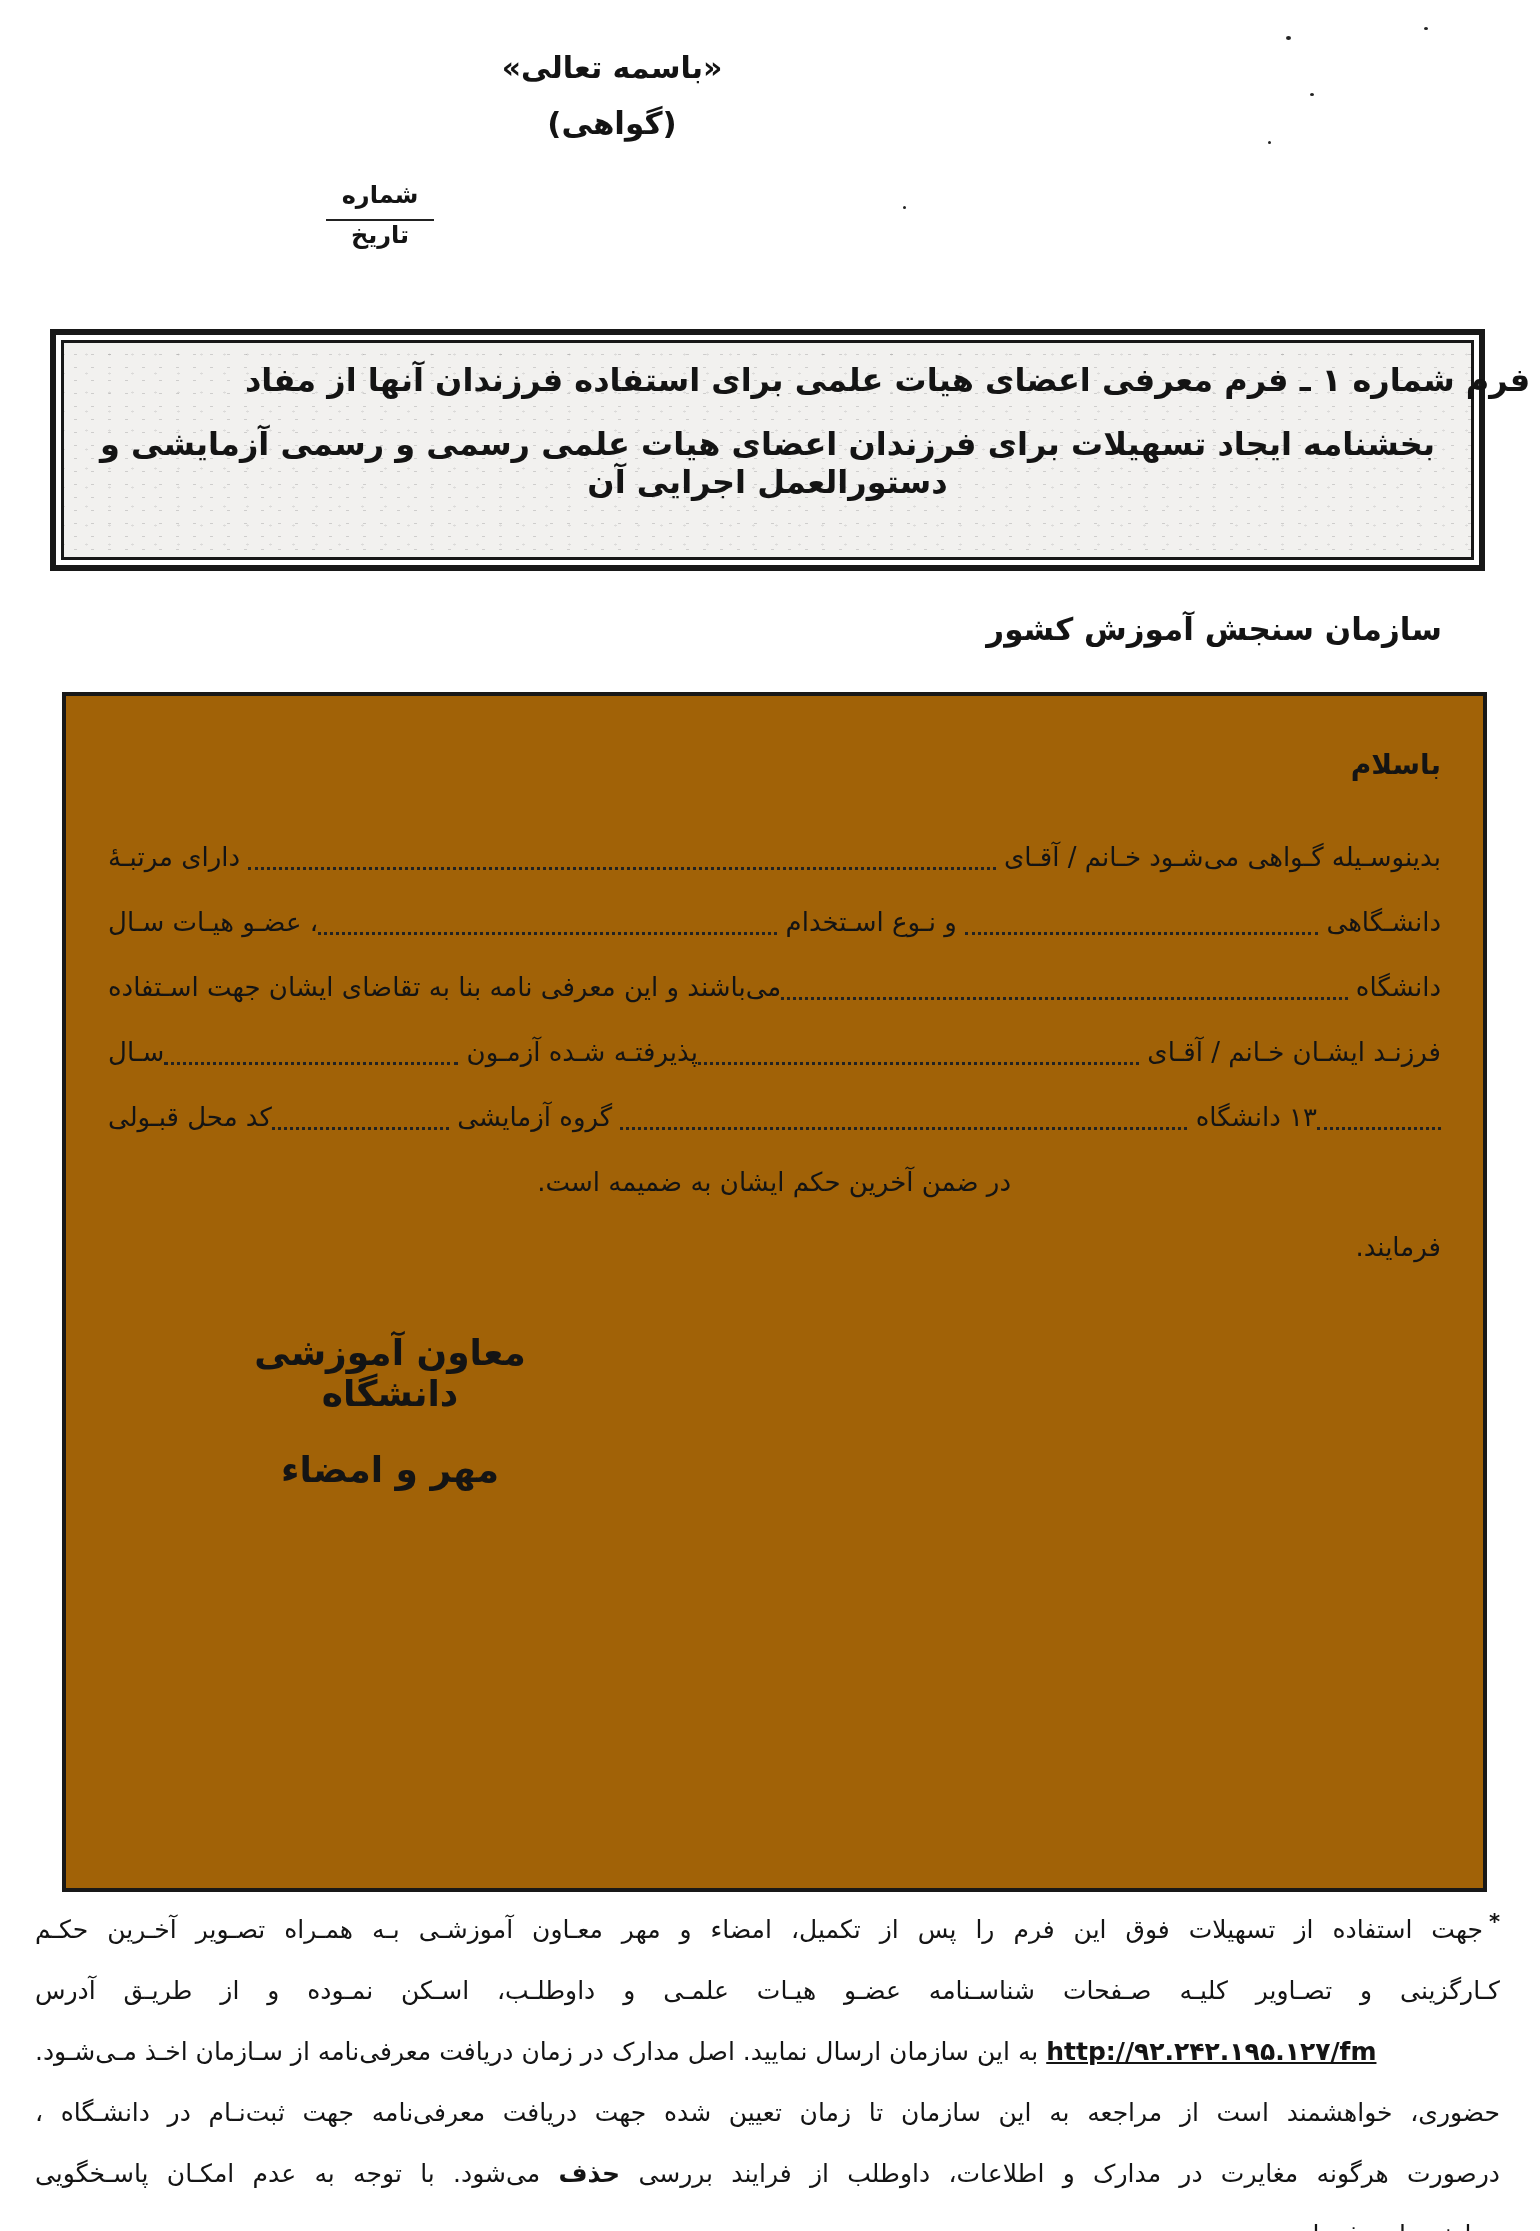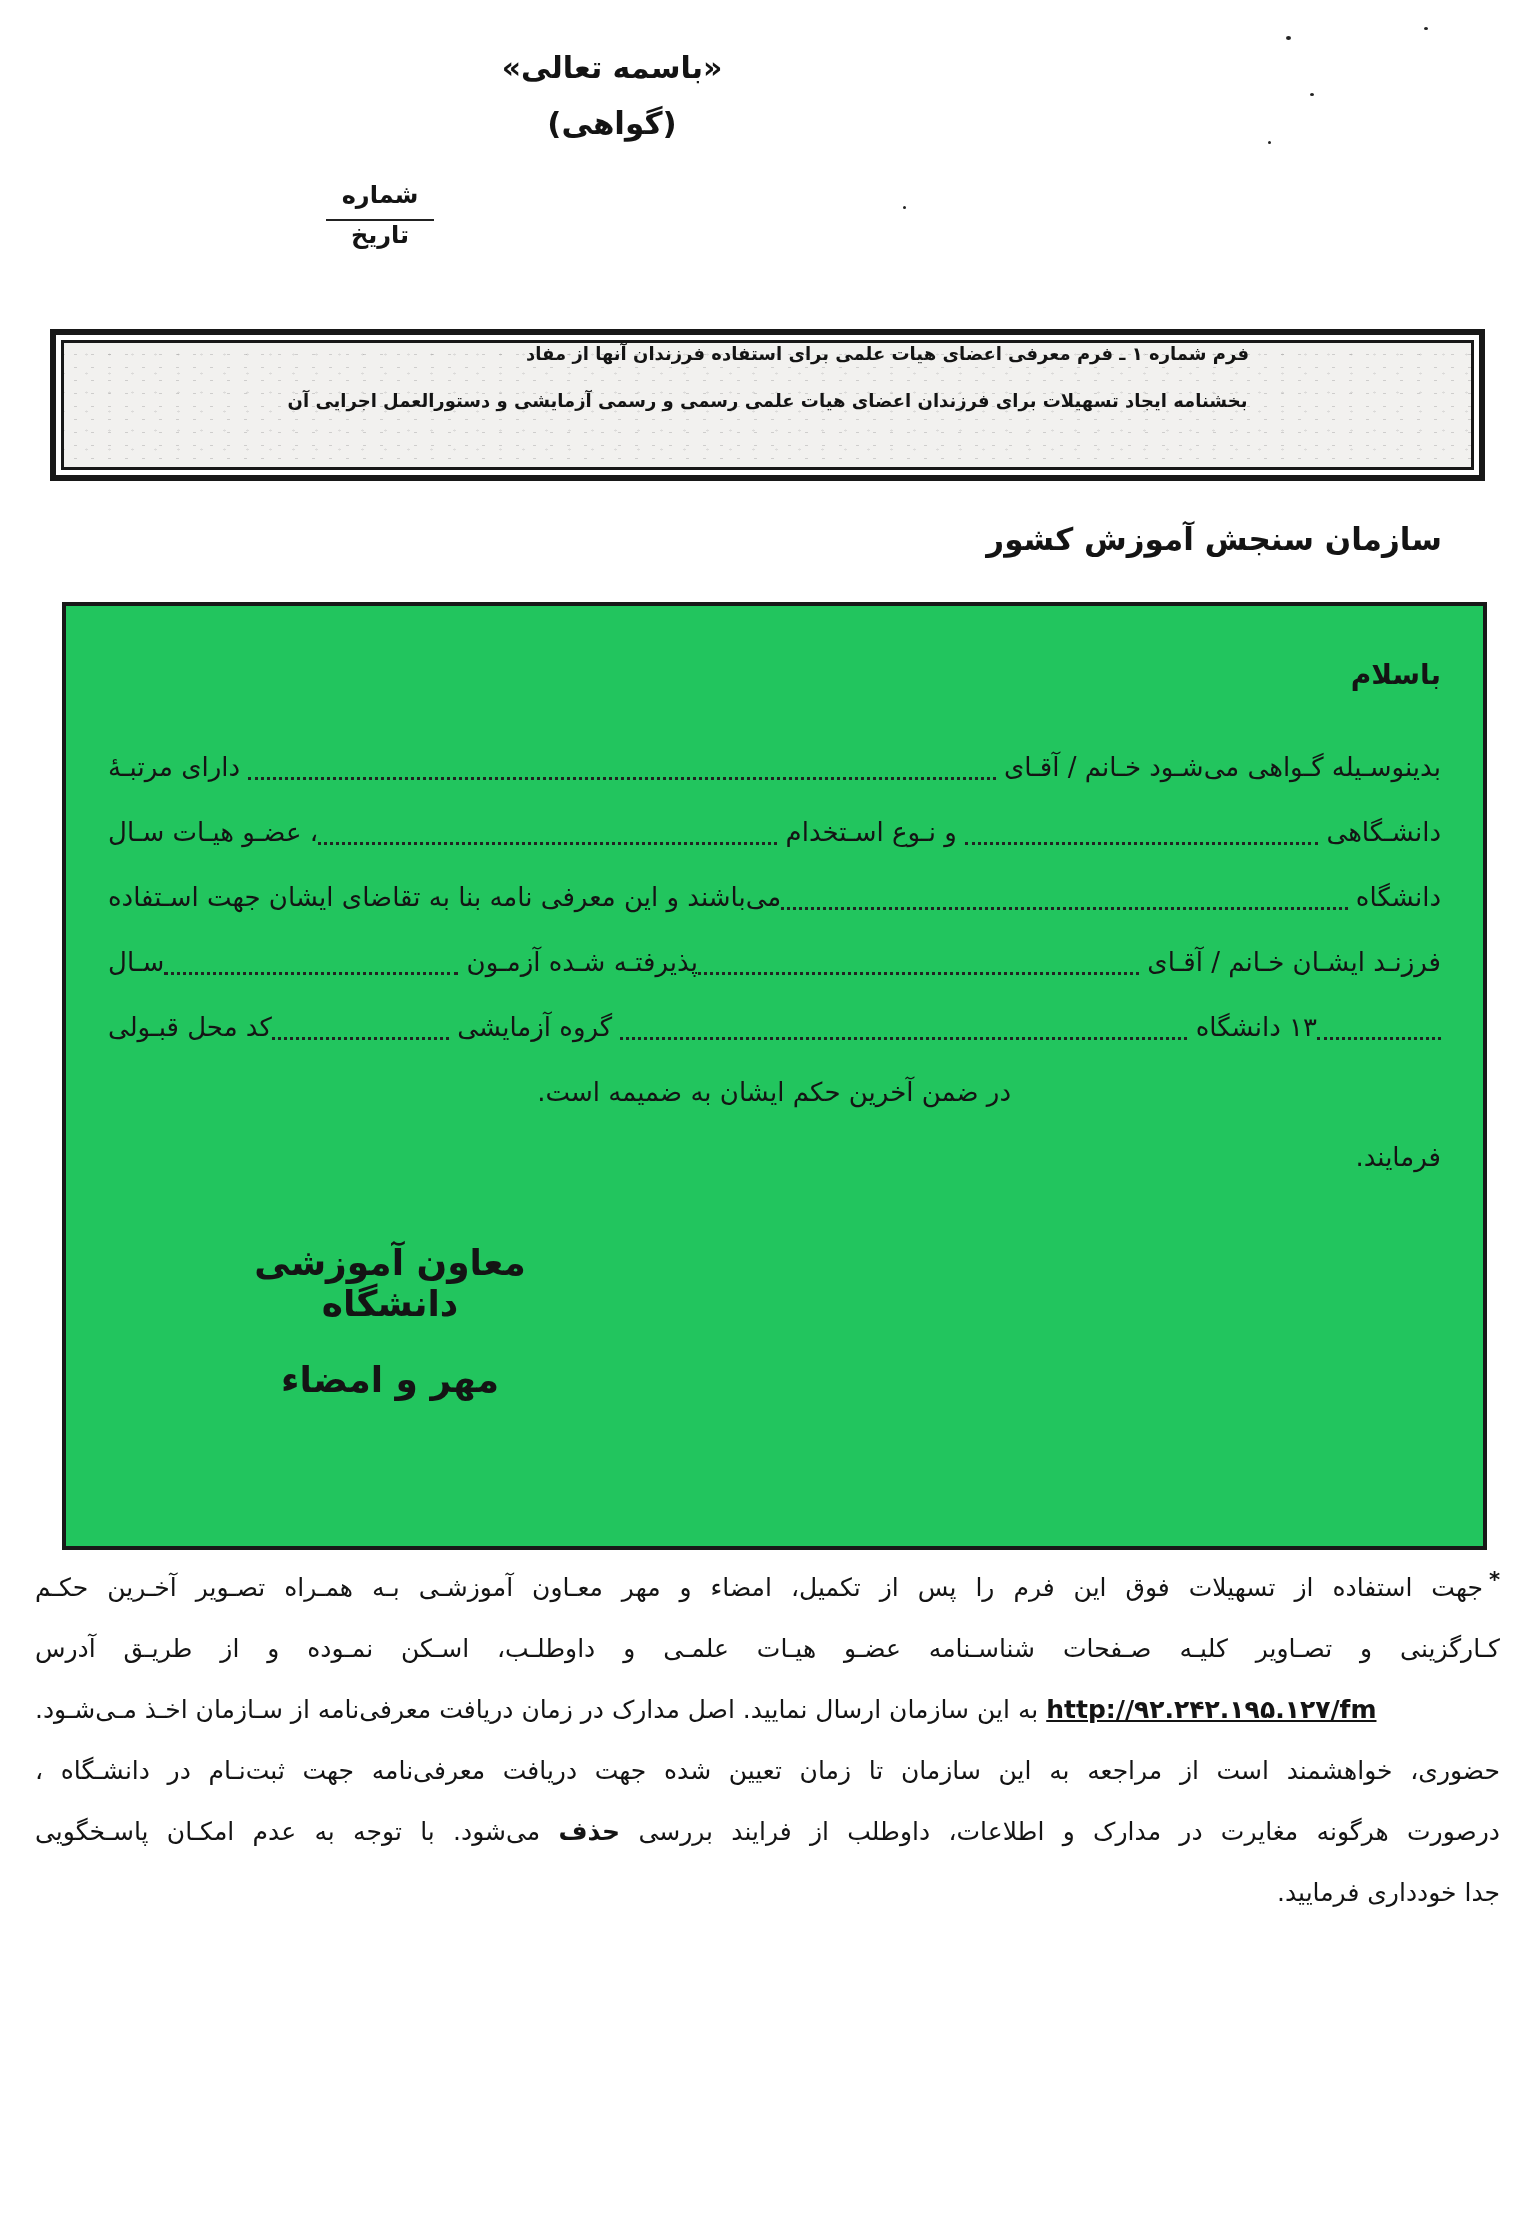--- a/index.html
+++ b/index.html
@@ -38,22 +38,22 @@
   .title-box-outer {
     margin: 80px 55px 0 50px;
     border: 6px solid #181818;
     padding: 5px;
     background: #fff;
   }
   .title-box-inner {
     border: 3px solid #181818;
     text-align: center;
     font-weight: bold;
-    font-size: 18px;
-    padding: 0 12px 56px;
+    font-size: 32px;
+    padding: 18px 12px 56px;
     background-color: #f2f1ef;
     background-image:
       radial-gradient(rgba(20,20,20,0.16) 1px, transparent 1.3px),
       radial-gradient(rgba(20,20,20,0.10) 1px, transparent 1.5px);
     background-size: 17px 13px, 23px 19px;
     background-position: 3px 5px, 11px 2px;
   }
   .title-line1 { margin-bottom: 26px; transform: translateX(120px); }
   .title-line2 { }
 
@@ -63,24 +63,24 @@
     padding-left: 0;
     padding-right: 98px;
     font-weight: bold;
     font-size: 31px;
   }
 
   
   .cert-box {
     margin: 45px 53px 0 62px;
     border: 4px solid #181818;
-    height: 948px;
+    height: 1200px;
     box-sizing: border-box;
     padding: 0 42px;
-    background: #22c55e;
+    background: #a16207;
   }
   .salutation { margin-top: 52px; font-weight: bold; font-size: 28px; }
   .cert-body  { margin-top: 44px; font-size: 26px; }
   .cert-line  { display: flex; align-items: baseline; height: 65px; line-height: 65px; }
   .cert-line span.seg { white-space: pre; }
   .cert-line .blank {
     align-self: flex-end;
     height: 0;
     border-bottom: 3px dotted #222;
     margin-bottom: 20px;

